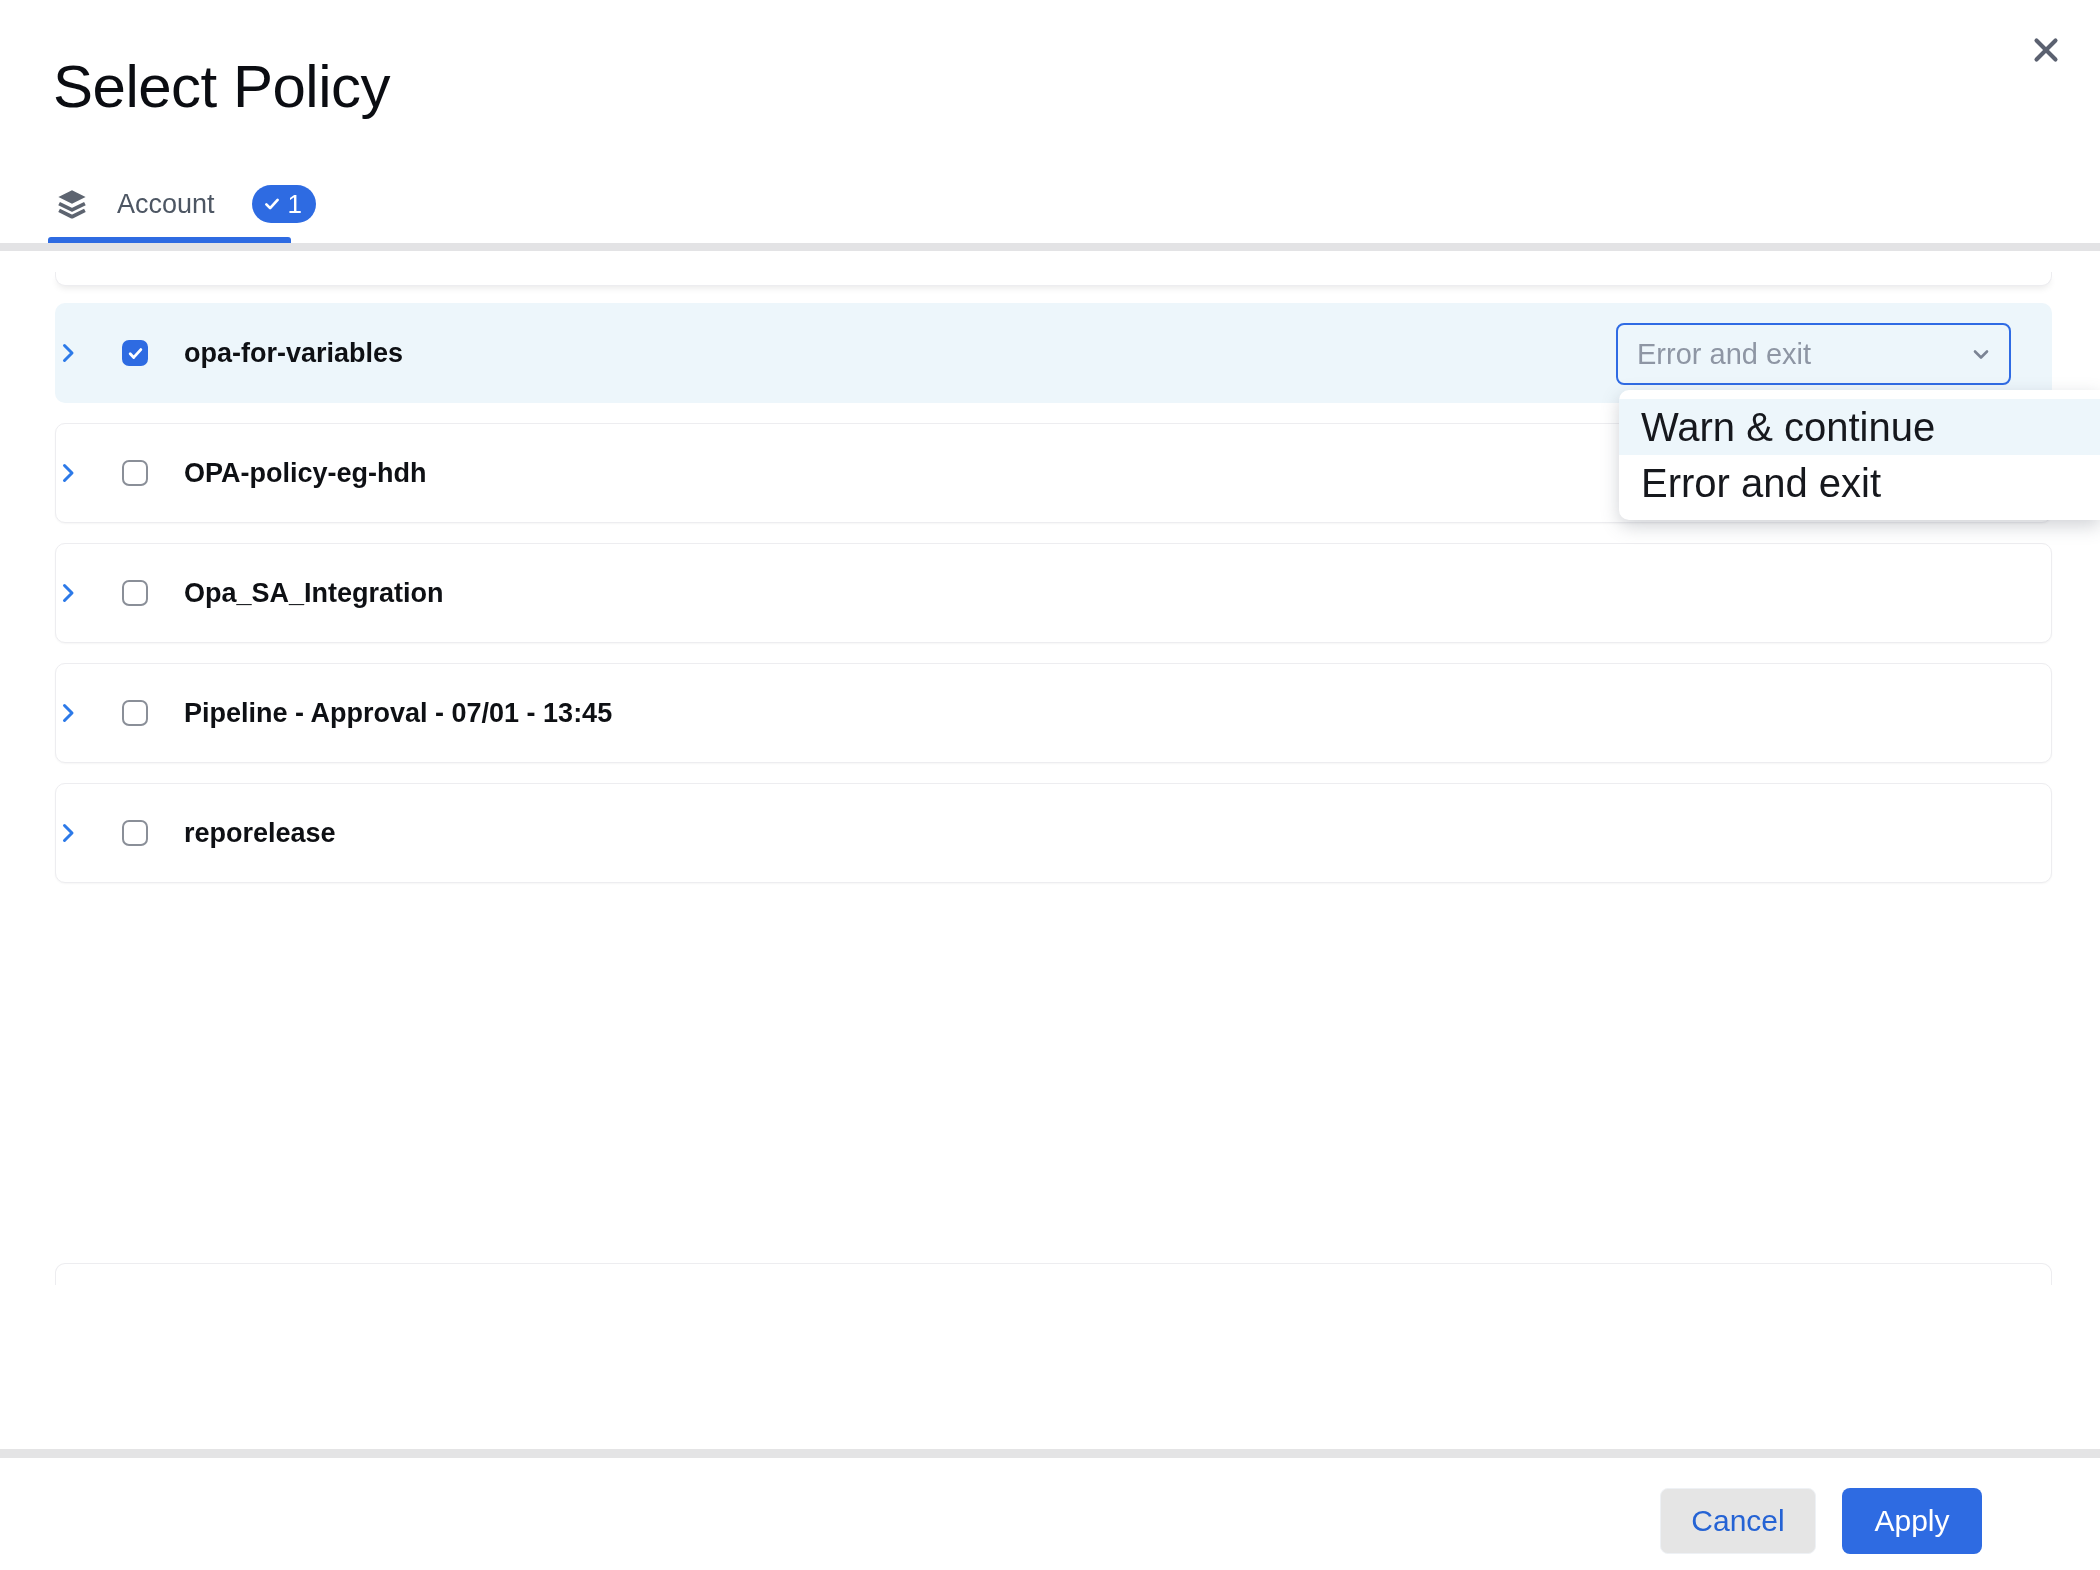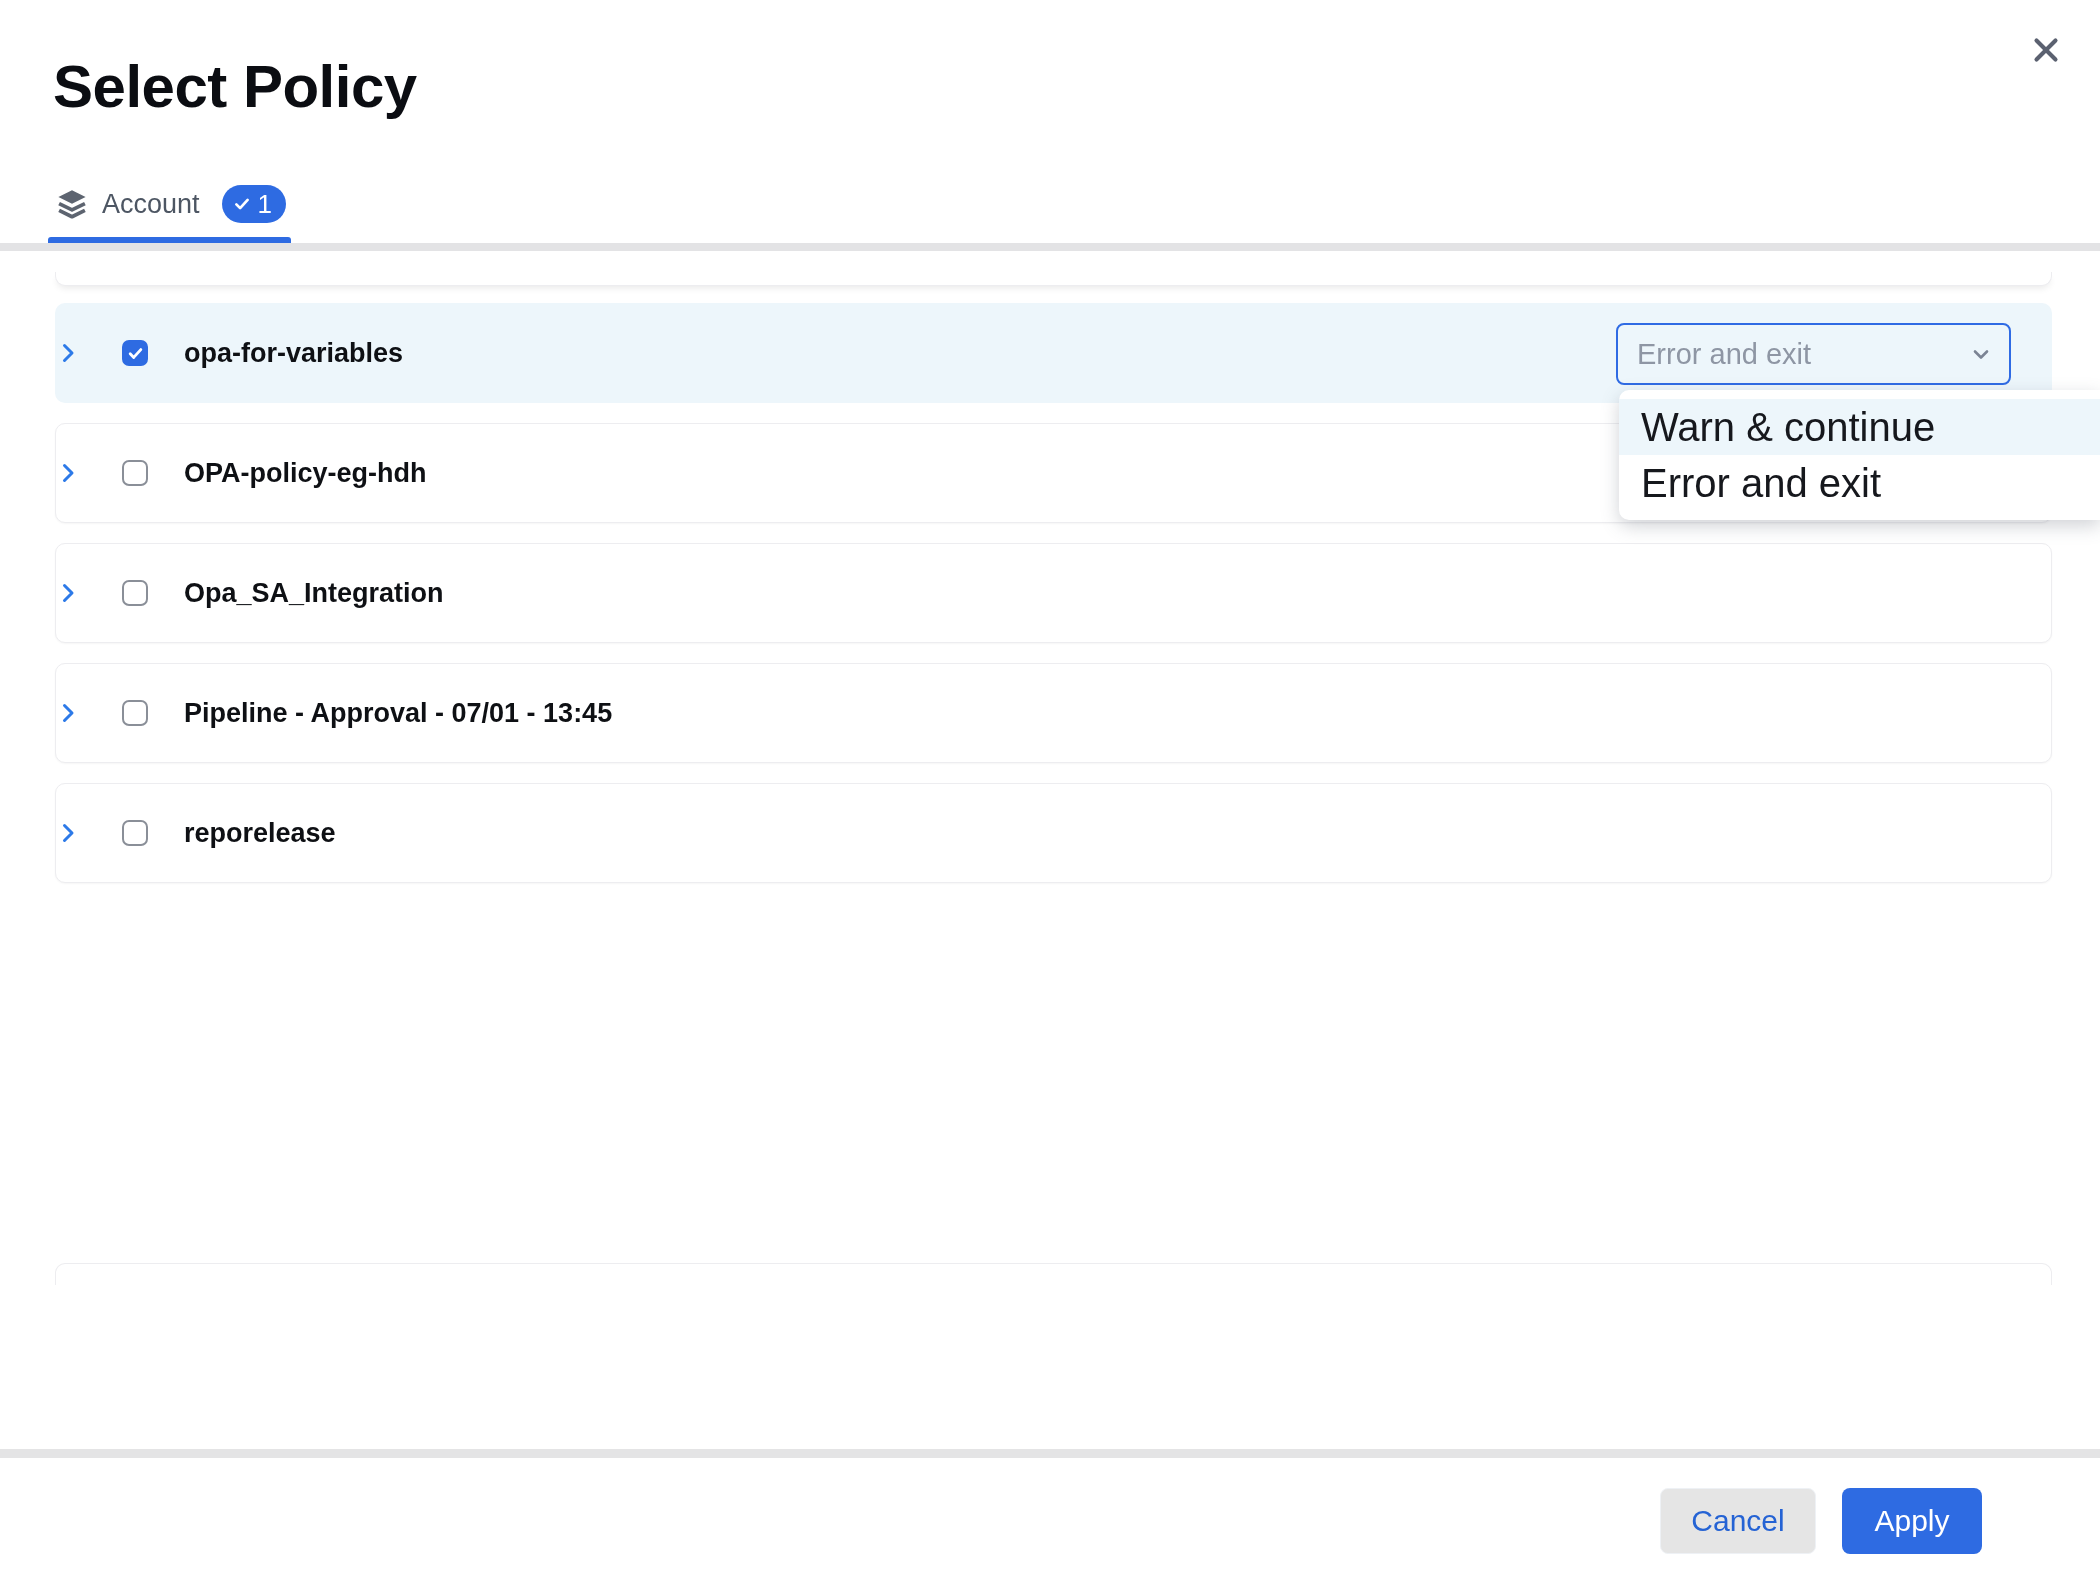--- a/index.html
+++ b/index.html
@@ -1,24 +1,24 @@
 <!DOCTYPE html>
 <html><head>
 <meta charset="utf-8">
 <style>
   html,body{margin:0;padding:0;background:#ffffff;}
   body{width:2100px;height:1570px;font-family:"Liberation Sans","DejaVu Sans",sans-serif;overflow:hidden;}
   .modal{position:relative;width:2100px;height:1570px;background:#fff;overflow:hidden;}
 
   
-  .title{position:absolute;left:53px;top:55px;font-size:60px;font-weight:700;letter-spacing:-.5px;color:#0b0d12;line-height:64px;margin:0;}
+  .title{position:absolute;left:53px;top:55px;font-size:60px;font-weight:400;letter-spacing:-.5px;color:#0b0d12;line-height:64px;margin:0;}
   .close-btn{position:absolute;left:2022px;top:26px;width:48px;height:48px;display:flex;align-items:center;justify-content:center;cursor:pointer;background:none;border:none;padding:0;}
 
   
-  .tabs{position:absolute;left:55px;top:183px;display:flex;align-items:center;gap:13px;height:42px;}
+  .tabs{position:absolute;left:55px;top:183px;display:flex;align-items:center;gap:28px;height:42px;}
   .tab-label{font-size:27px;font-weight:500;color:#4d5663;}
   .badge{margin-left:9px;display:flex;align-items:center;gap:7px;height:38px;padding:0 14px 0 11px;border-radius:19px;background:#2e6be2;color:#fff;font-size:26px;font-weight:500;}
   .tab-underline{position:absolute;left:48px;top:237px;width:243px;height:6px;background:#2e6be2;border-radius:3px 3px 0 0;}
   .top-divider{position:absolute;left:0;top:243px;width:2100px;height:8px;background:#e3e3e5;}
 
   
   .partial-top{position:absolute;left:55px;top:272px;width:1997px;height:14px;background:#fff;border:1px solid #ededf0;border-top:none;border-radius:0 0 10px 10px;box-shadow:0 4px 7px -2px rgba(0,0,0,.09);box-sizing:border-box;}
   .partial-bottom{position:absolute;left:55px;top:1263px;width:1997px;height:22px;background:#fff;border:1px solid #ededf0;border-bottom:none;border-radius:10px 10px 0 0;box-sizing:border-box;}
 
   

